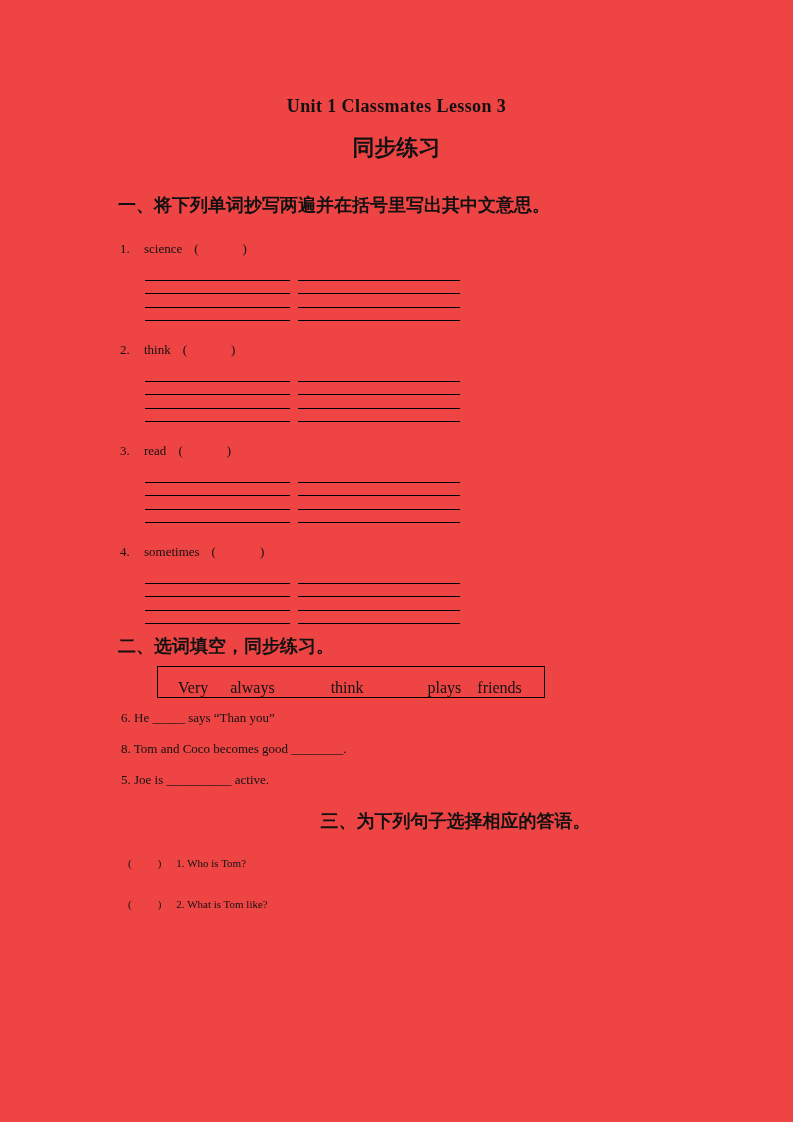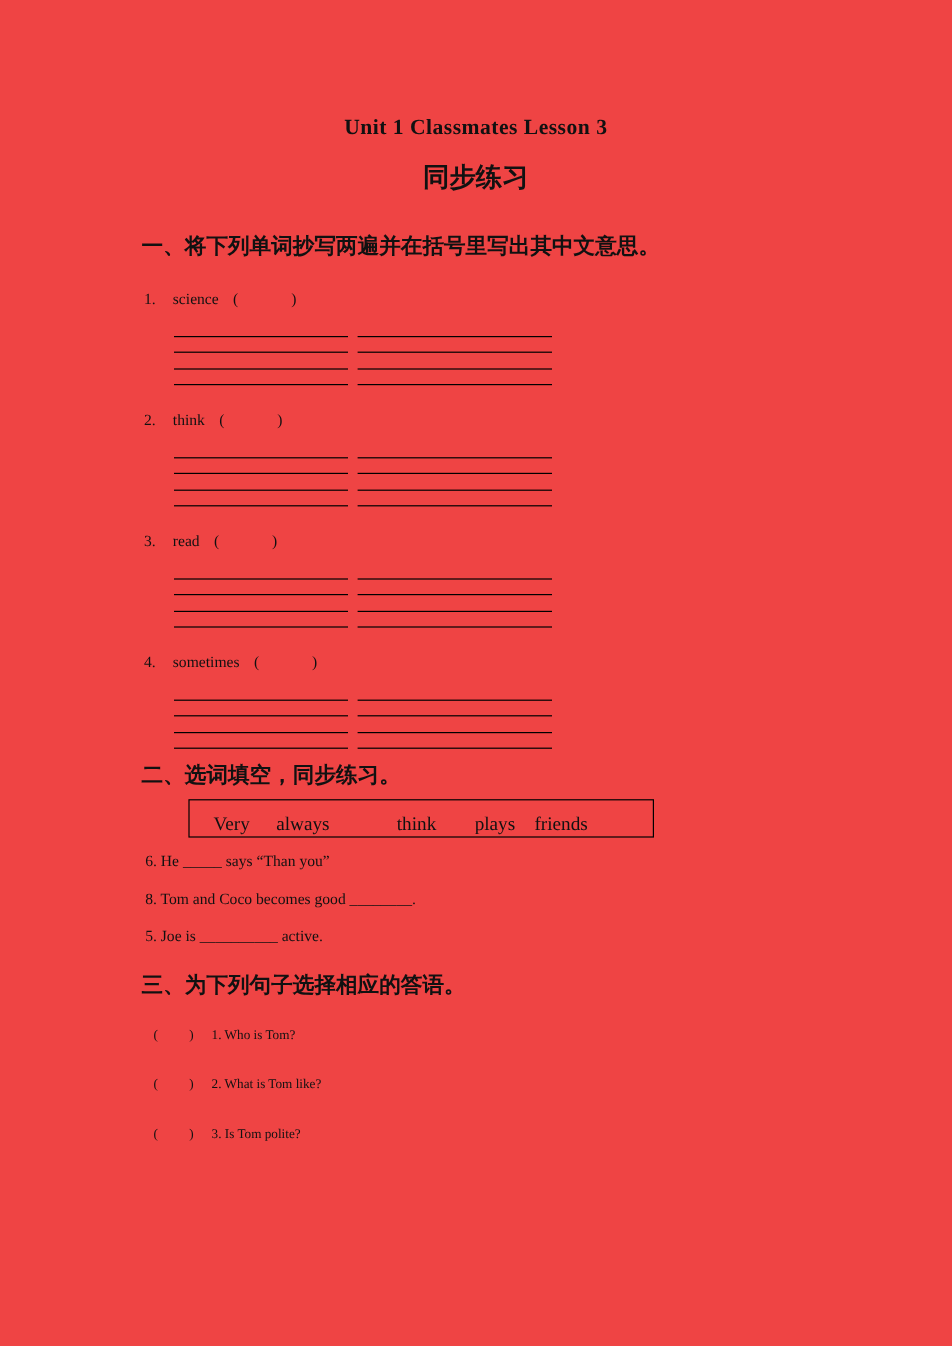--- a/index.html
+++ b/index.html
@@ -32,21 +32,21 @@
   }
   .sec-h {
     margin: 0 0 0 118px;
     font-weight: bold;
     font-size: 18px;
     line-height: 21px;
     font-family: "Liberation Sans", "DejaVu Sans", sans-serif;
   }
   .sec-h.first { margin-top: 34px; }
   .sec-h.second { margin-top: 12px; }
-  .sec-h.third { margin-top: 24px; }
+  .sec-h.third { margin-top: 24px; text-align: center; }
 
   
   .word-item { margin: 21px 0 0 120px; }
   .word-item.first { margin-top: 25px; }
   .word-row { font-size: 13px; line-height: 15px; height: 15px; }
   .word-row .num { display: inline-block; width: 24px; }
   .word-row .po { margin-left: 12px; }
   .word-row .pc { margin-left: 44px; }
   .lines { display: flex; margin: 11px 0 0 25px; column-gap: 8px; }
   .col { display: flex; flex-direction: column; }
@@ -61,21 +61,21 @@
     width: 388px;
     height: 32px;
     border: 1.5px solid #000;
     display: flex;
     align-items: flex-end;
     font-size: 16px;
   }
   .wb-word:nth-child(1) { margin-left: 20px; }
   .wb-word:nth-child(2) { margin-left: 22px; }
   .wb-word:nth-child(3) { margin-left: 56px; }
-  .wb-word:nth-child(4) { margin-left: 32px; }
+  .wb-word:nth-child(4) { margin-left: 64px; }
   .wb-word:nth-child(5) { margin-left: 16px; }
 
   .sentence {
     margin: 0 0 16px 121px;
     font-size: 13px;
     line-height: 15px;
   }
   .sentence.first { margin-top: 12px; }
 
   
@@ -193,17 +193,14 @@
   <div class="sentence">5. Joe is __________ active.</div>
 
   <div class="sec-h third">三、为下列句子选择相应的答语。</div>
 
   <div class="question first">
     <span class="qo">(</span><span class="qc">)</span><span class="qt">1. Who is Tom?</span>
   </div>
   <div class="question">
     <span class="qo">(</span><span class="qc">)</span><span class="qt">2. What is Tom like?</span>
   </div>
-  <div class="question">
-    <span class="qo">(</span><span class="qc">)</span><span class="qt">3. Is Tom polite?</span>
-  </div>
 
 </div>
 
 </body></html>

